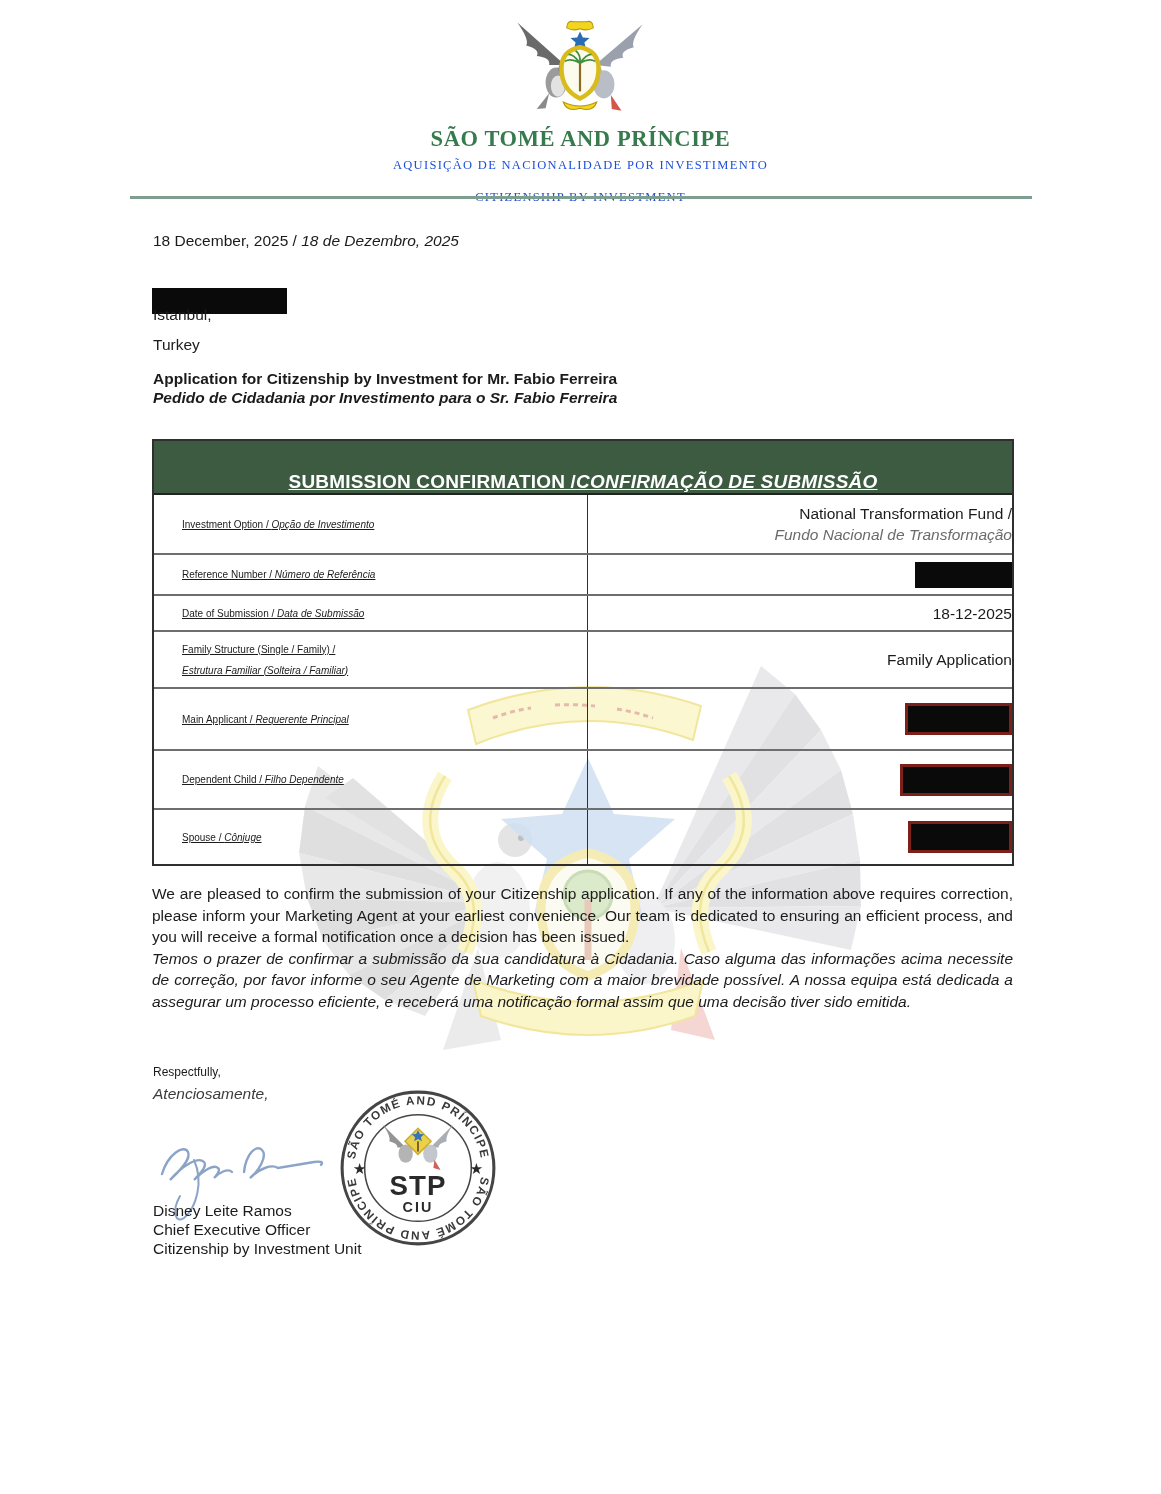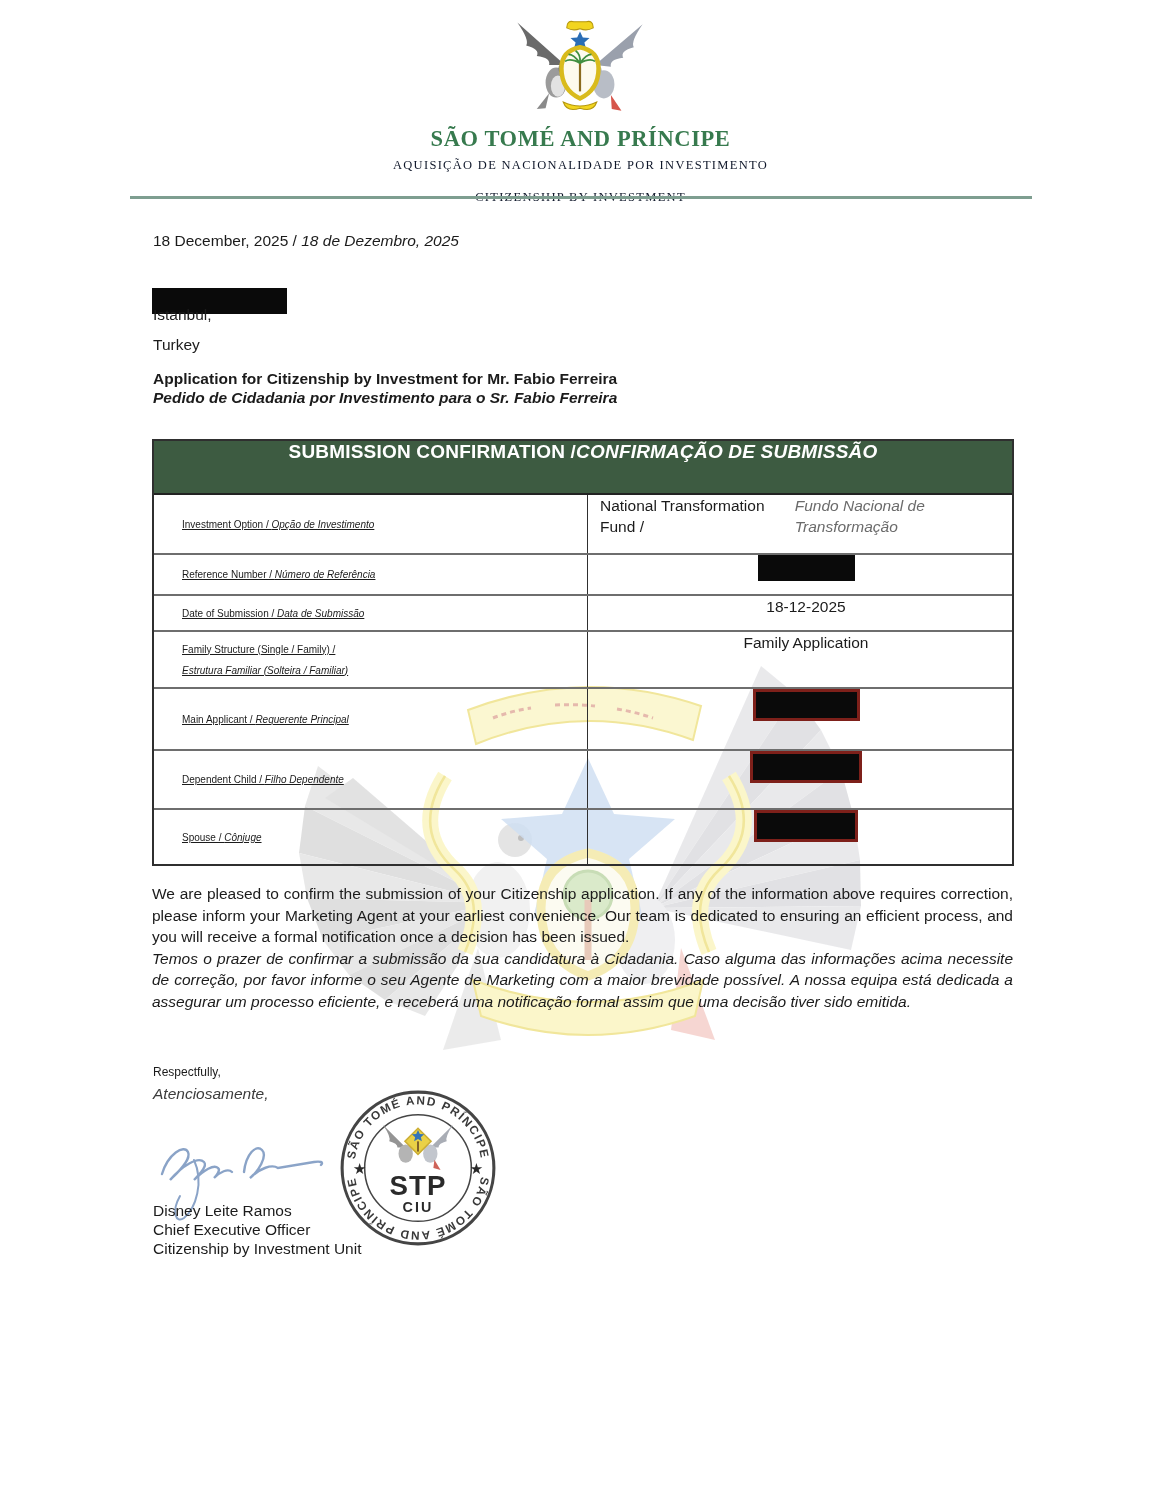--- a/index.html
+++ b/index.html
@@ -7,49 +7,49 @@
     position:relative; width:1161px; height:1494px; background:#ffffff;
     font-family:"Liberation Sans", sans-serif; color:#1b1b1b; overflow:hidden;
   }
   .abs{position:absolute;}
   .it{font-style:italic;}
   .ctr{left:0; right:0; text-align:center;}
 
   
   .country-title{top:126px; font-family:"Liberation Serif", serif; font-weight:bold;
     font-size:22.5px; color:#377a4e; letter-spacing:0.6px;}
-  .lh-sub{font-family:"Liberation Serif", serif; color:#0f172a; font-size:12.5px; letter-spacing:1.3px;}
+  .lh-sub{font-family:"Liberation Serif", serif; color:#1d4ed8; font-size:12.5px; letter-spacing:1.3px;}
   .lh-sub1{top:158px;}
   .lh-sub2{top:174px;margin-top:16px;}
   .head-rule{top:196px; left:130px; width:902px; height:2.5px; background:#7e9e90;}
 
   
   .date-line{top:232px; left:153px; font-size:15.5px;}
   .redact{background:#0a0a0a;}
   .addr-redact{top:288px; left:152px; width:135px; height:26px;}
   .addr-city{top:306px; left:153px; font-size:15.5px;}
   .addr-country{top:336px; left:153px; font-size:15.5px;}
 
   
   .subject-en{top:370px; left:153px; font-size:15.5px; font-weight:bold;}
   .subject-pt{top:389px; left:153px; font-size:15.5px; font-weight:bold; font-style:italic;}
 
   
   .watermark{top:648px; left:293px; z-index:0; pointer-events:none;}
 
   
   .tbl{top:439px; left:152px; width:858px; border:2px solid #2f2f2f; z-index:1; background:transparent;}
-  .tbl-head{height:52px; background:#3d5b41; color:#ffffff; display:flex; align-items:flex-start;
-    justify-content:center; font-size:19px; font-weight:bold; letter-spacing:0.2px;}
+  .tbl-head{height:52px; background:#3d5b41; color:#ffffff; display:flex; align-items:flex-end;
+    justify-content:center; font-size:19px; font-weight:bold; letter-spacing:0.2px;text-decoration:underline;}
   .trow{display:grid; grid-template-columns:434px 1fr; border-top:2px solid #6e6e6e;}
   .trow.first{border-top:2px solid #222222;}
   .tl{border-right:1.5px solid #2f2f2f; display:flex; flex-direction:column; justify-content:center;
     padding-left:28px; font-size:10px; line-height:21px;text-decoration:underline;}
-  .tv{display:flex; flex-direction:row; justify-content:center; padding-left:12px;
-    font-size:15.5px; line-height:21px;}
+  .tv{display:flex; flex-direction:column; justify-content:center; padding-left:12px;
+    font-size:15.5px; line-height:21px;align-items:flex-end;}
   .val-pt{color:#6b6b6b;}
   .redact-red{background:#0a0a0a; border:3px solid #7e201a;}
 
   
   .body-block{top:883px; left:152px; width:861px; z-index:1;}
   .body-block p{margin:0; font-size:15.5px; line-height:21.5px; text-align:justify;}
 
   
   .closing-en{top:1065px; left:153px; font-size:12px; z-index:1;}
   .closing-pt{top:1085px; left:153px; font-size:15.5px; font-style:italic; color:#3c3c3c; z-index:1;}

